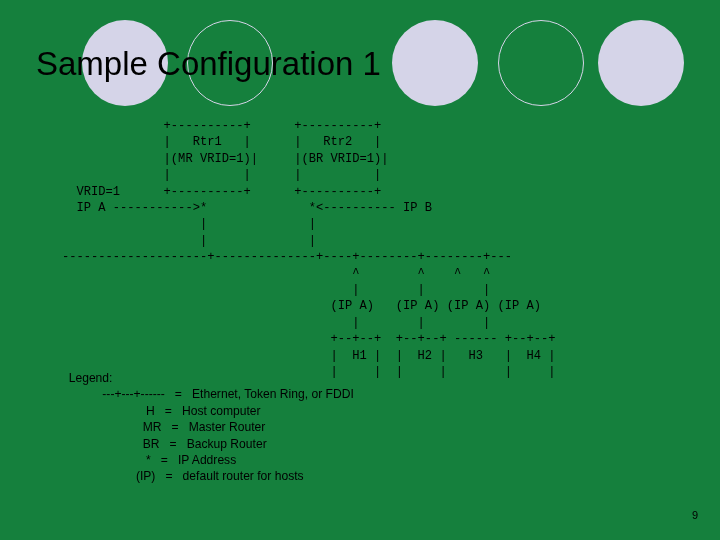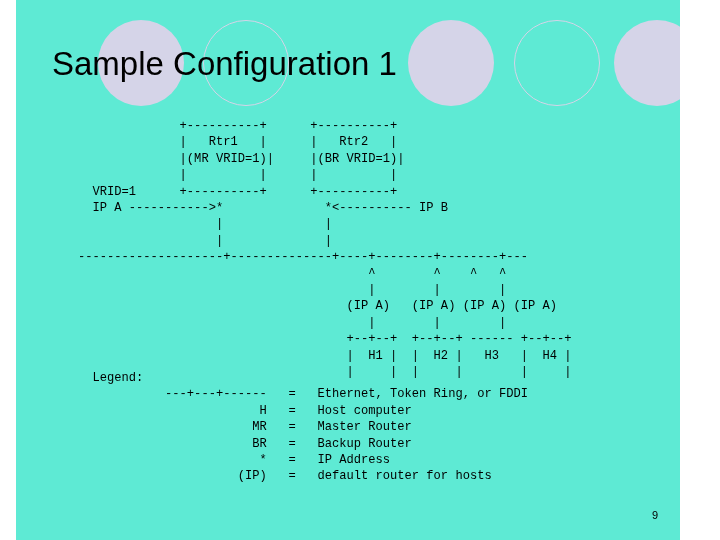--- a/index.html
+++ b/index.html
@@ -11,24 +11,24 @@
     width: 720px;
     height: 540px;
     background: #ffffff;
     font-family: "Liberation Sans", sans-serif;
     overflow: hidden;
     position: relative;
   }
 
   #slide {
     position: absolute;
-    left: 16px; top: 0;
-    width: 664px;
+    left: 0; top: 0;
+    width: 720px;
     height: 540px;
-    background: #5eead4;
+    background: #15803d;
     overflow: hidden;
   }
 
   
   .deco-band {
     position: absolute;
     left: 0;
     top: 0;
     width: 720px;
     height: 118px;
@@ -78,21 +78,21 @@
   .ascii-body .blk {
     display: block;
     white-space: pre;
   }
 
   .legend-block {
     position: absolute;
     left: 62px;
     top: 370px;
     width: 630px;
-    font-family: Liberation Mono, monospace;
+    font-family: Liberation Sans, sans-serif;
     font-size: 12.1px;
     line-height: 16.4px;
     color: #000000;
     white-space: pre;
   }
   .legend-block .blk {
     display: block;
     white-space: pre;
   }
 

